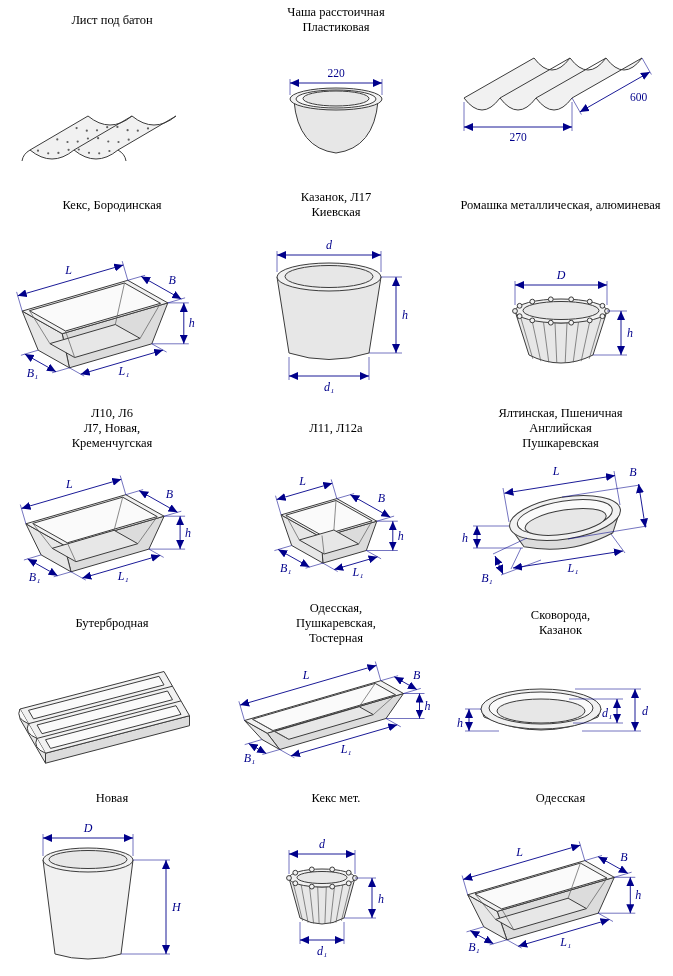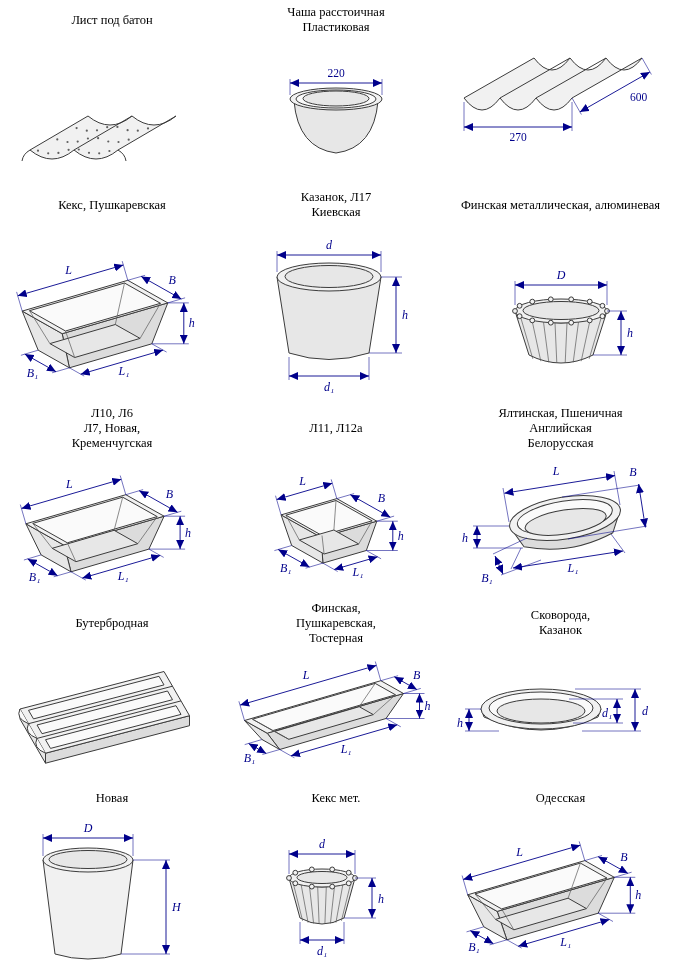--- a/index.html
+++ b/index.html
@@ -96,21 +96,21 @@
         <path d="M130.9,111.9 L200.9,71.9" class="dim" marker-start="url(#arr)" marker-end="url(#arr)"></path>
         <text x="181.0" y="101.0" class="dimn" text-anchor="start">600</text>
         <line x1="15.0" y1="102.0" x2="15.0" y2="131.0" class="ext"></line>
         <line x1="123.0" y1="102.0" x2="123.0" y2="131.0" class="ext"></line>
         <path d="M15.0,127.0 L123.0,127.0" class="dim" marker-start="url(#arr)" marker-end="url(#arr)"></path>
         <text x="69.0" y="141.0" class="dimn" text-anchor="middle">270</text>
       </svg>
     </div>
     <div class="cell r2">
       <div class="title">
-        <div class="tline">Кекс, Пушкаревская</div>
+        <div class="tline">Кекс, Бородинская</div>
       </div>
       <svg width="224" height="175" viewBox="0 0 224 175">
         <polygon points="62.2,108.7 167.8,77.9 151.8,118.8 69.4,142.8" class="ln f1"></polygon>
         <polygon points="22.2,86.1 62.2,108.7 69.4,142.8 38.2,125.2" class="ln f2"></polygon>
         <polygon points="22.2,86.1 127.8,55.3 167.8,77.9 62.2,108.7" class="ln f0"></polygon>
         <polygon points="29.5,85.7 124.5,58.0 160.5,78.3 65.5,106.0" class="ln f3"></polygon>
         <polygon points="49.9,118.6 115.3,99.5 140.1,113.4 74.7,132.5" class="ln f2"></polygon>
         <line x1="29.5" y1="85.7" x2="49.9" y2="118.6" class="thin"></line>
         <line x1="124.5" y1="58.0" x2="115.3" y2="99.5" class="thin"></line>
         <line x1="160.5" y1="78.3" x2="140.1" y2="113.4" class="thin"></line>
@@ -155,21 +155,21 @@
         <path d="M172.0,52.0 L172.0,128.0" class="dim" marker-start="url(#arr)" marker-end="url(#arr)"></path>
         <text x="178.0" y="94.0" class="dimt" text-anchor="start">h</text>
         <line x1="65.0" y1="132.0" x2="65.0" y2="155.0" class="ext"></line>
         <line x1="145.0" y1="132.0" x2="145.0" y2="155.0" class="ext"></line>
         <path d="M65.0,151.0 L145.0,151.0" class="dim" marker-start="url(#arr)" marker-end="url(#arr)"></path>
         <text x="105.0" y="166.0" class="dimt" text-anchor="middle">d₁</text>
       </svg>
     </div>
     <div class="cell r2">
       <div class="title">
-        <div class="tline">Финская металлическая, алюминевая</div>
+        <div class="tline">Ромашка металлическая, алюминевая</div>
       </div>
       <svg width="224" height="175" viewBox="0 0 224 175">
         <path d="M66,86 L80,130 Q112,146 144,130 L158,86 Q112,110 66,86 Z" class="ln f2"></path>
         <line x1="71.5" y1="91.7" x2="83.8" y2="133.8" class="thin"></line>
         <line x1="83.0" y1="95.3" x2="91.8" y2="136.2" class="thin"></line>
         <line x1="94.5" y1="97.1" x2="99.8" y2="137.4" class="thin"></line>
         <line x1="106.0" y1="97.9" x2="107.8" y2="137.9" class="thin"></line>
         <line x1="118.0" y1="97.9" x2="116.2" y2="137.9" class="thin"></line>
         <line x1="129.5" y1="97.1" x2="124.2" y2="137.4" class="thin"></line>
         <line x1="141.0" y1="95.3" x2="132.2" y2="136.2" class="thin"></line>
@@ -271,21 +271,21 @@
         <line x1="98.9" y1="107.1" x2="113.7" y2="115.5" class="ext"></line>
         <line x1="142.3" y1="94.5" x2="157.1" y2="102.8" class="ext"></line>
         <path d="M110.2,113.5 L153.6,100.8" class="dim" marker-start="url(#arr)" marker-end="url(#arr)"></path>
         <text x="133.9" y="120.2" class="dimt" text-anchor="middle">L₁</text>
       </svg>
     </div>
     <div class="cell r3">
       <div class="title">
         <div class="tline">Ялтинская, Пшеничная</div>
         <div class="tline">Английская</div>
-        <div class="tline">Белорусская</div>
+        <div class="tline">Пушкаревская</div>
       </div>
       <svg width="224" height="139" viewBox="0 0 224 139">
         <g transform="rotate(-9 116 62)">
           <path d="M60,62 L71,84 Q116,100 161,84 L172,62 Q116,83 60,62 Z" class="ln f1"></path>
           <ellipse cx="116" cy="62" rx="56" ry="21" class="ln f0"></ellipse>
           <ellipse cx="116" cy="61" rx="48" ry="16" class="ln f3"></ellipse>
           <ellipse cx="116" cy="66" rx="41" ry="12" class="ln f2"></ellipse>
         </g>
         <line x1="60.0" y1="66.0" x2="54.0" y2="32.0" class="ext"></line>
         <line x1="171.0" y1="49.0" x2="165.0" y2="15.0" class="ext"></line>
@@ -322,21 +322,21 @@
         <polygon points="28.5,59.3 159.0,25.3 164.0,33.9 33.5,67.9" class="ln f3"></polygon>
         <polygon points="37.0,74.0 167.5,40.0 172.5,48.7 42.0,82.7" class="ln f3"></polygon>
         <polygon points="45.5,88.7 176.0,54.7 181.0,63.4 50.5,97.4" class="ln f3"></polygon>
         <path d="M20.0,58.0 Q15.3,67.4 28.5,72.7" class="ln f3"></path>
         <path d="M28.5,72.7 Q23.8,82.1 37.0,87.4" class="ln f3"></path>
         <path d="M37.0,87.4 Q32.3,96.8 45.5,102.2" class="ln f3"></path>
       </svg>
     </div>
     <div class="cell r4">
       <div class="title">
-        <div class="tline">Финская,</div>
+        <div class="tline">Одесская,</div>
         <div class="tline">Пушкаревская,</div>
         <div class="tline">Тостерная</div>
       </div>
       <svg width="224" height="129" viewBox="0 0 224 129">
         <polygon points="43.2,82.2 179.5,42.5 162.0,67.5 55.7,98.5" class="ln f1"></polygon>
         <polygon points="20.5,69.5 43.2,82.2 55.7,98.5 38.0,88.5" class="ln f2"></polygon>
         <polygon points="20.5,69.5 156.8,29.7 179.5,42.5 43.2,82.2" class="ln f0"></polygon>
         <polygon points="28.5,68.2 151.2,32.4 171.5,43.8 48.8,79.6" class="ln f3"></polygon>
         <polygon points="50.7,80.4 135.2,55.7 149.3,63.6 64.8,88.3" class="ln f2"></polygon>
         <line x1="28.5" y1="68.2" x2="50.7" y2="80.4" class="thin"></line>

